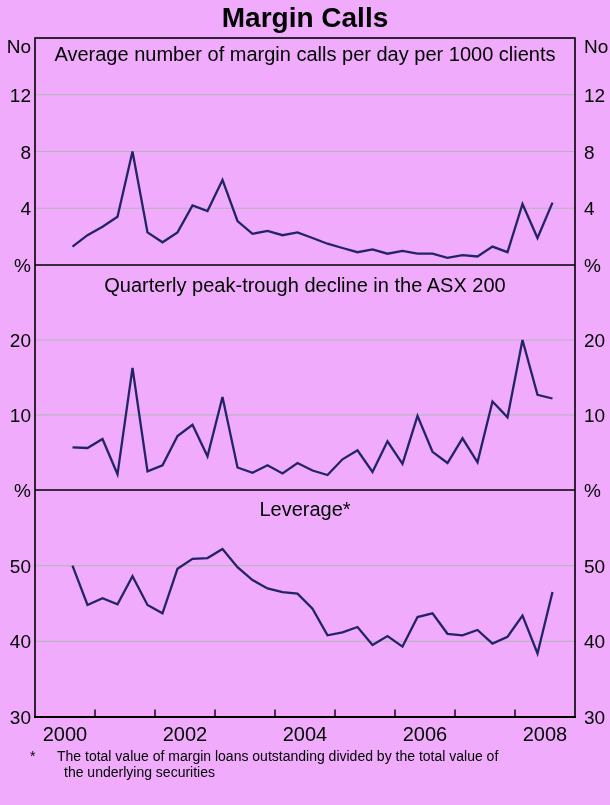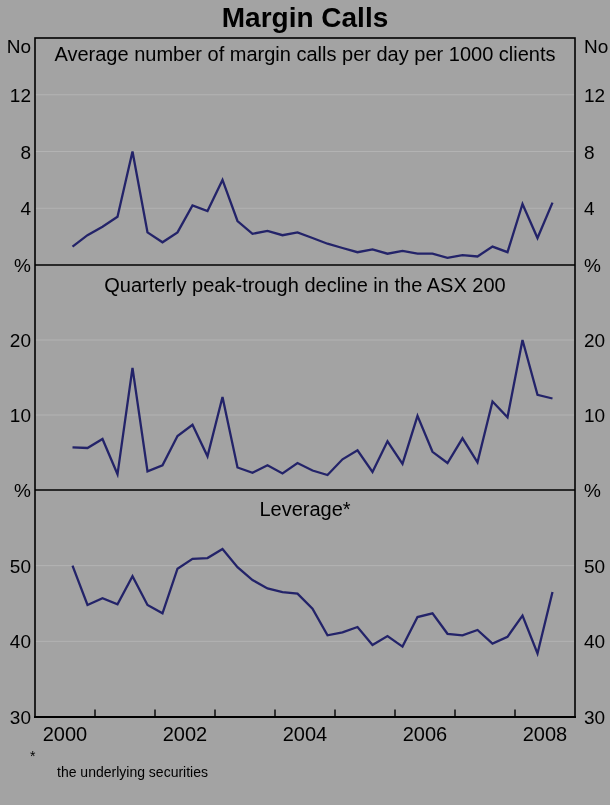--- a/index.html
+++ b/index.html
@@ -1,25 +1,25 @@
 <!DOCTYPE html>
 <html><head>
 <meta charset="utf-8">
 <style>
   html,body{margin:0;padding:0;background:#f5f5f3;}
-  .page{position:relative;width:610px;height:805px;background:#a3a3a3;
+  .page{position:relative;width:610px;height:805px;background:#f0abfc;
         font-family:"Liberation Sans",sans-serif;color:#000;overflow:hidden;}
   .chart-title{position:absolute;top:2px;left:0;width:610px;text-align:center;
                font-size:28px;font-weight:bold;}
   #chart-svg{position:absolute;top:0;left:0;}
   .footnote{position:absolute;left:30px;top:748px;width:555px;
             font-size:14px;line-height:16px;}
   .fn-row{display:flex;}
   .fn-marker{width:27px;flex:0 0 27px;}
-  .fn-line2{margin-left:27px;}
+  .fn-line2{margin-left:34px;}
   svg text{font-family:"Liberation Sans",sans-serif;fill:#000;}
 </style>
 </head>
 <body>
 
 <div class="page">
 
   <div class="chart-title">Margin Calls</div>
 
   <svg id="chart-svg" width="610" height="746" viewBox="0 0 610 746">
@@ -73,17 +73,18 @@
       <text x="65" y="741" text-anchor="middle" font-size="20">2000</text>
       <text x="185" y="741" text-anchor="middle" font-size="20">2002</text>
       <text x="305" y="741" text-anchor="middle" font-size="20">2004</text>
       <text x="425" y="741" text-anchor="middle" font-size="20">2006</text>
       <text x="545" y="741" text-anchor="middle" font-size="20">2008</text>
     </svg>
 
   <div class="footnote">
     <div class="fn-row">
       <span class="fn-marker">*</span>
+      <span>The total value of margin loans outstanding divided by the total value of</span>
     </div>
     <div class="fn-line2">the underlying securities</div>
   </div>
 
 </div>
 
 </body></html>

